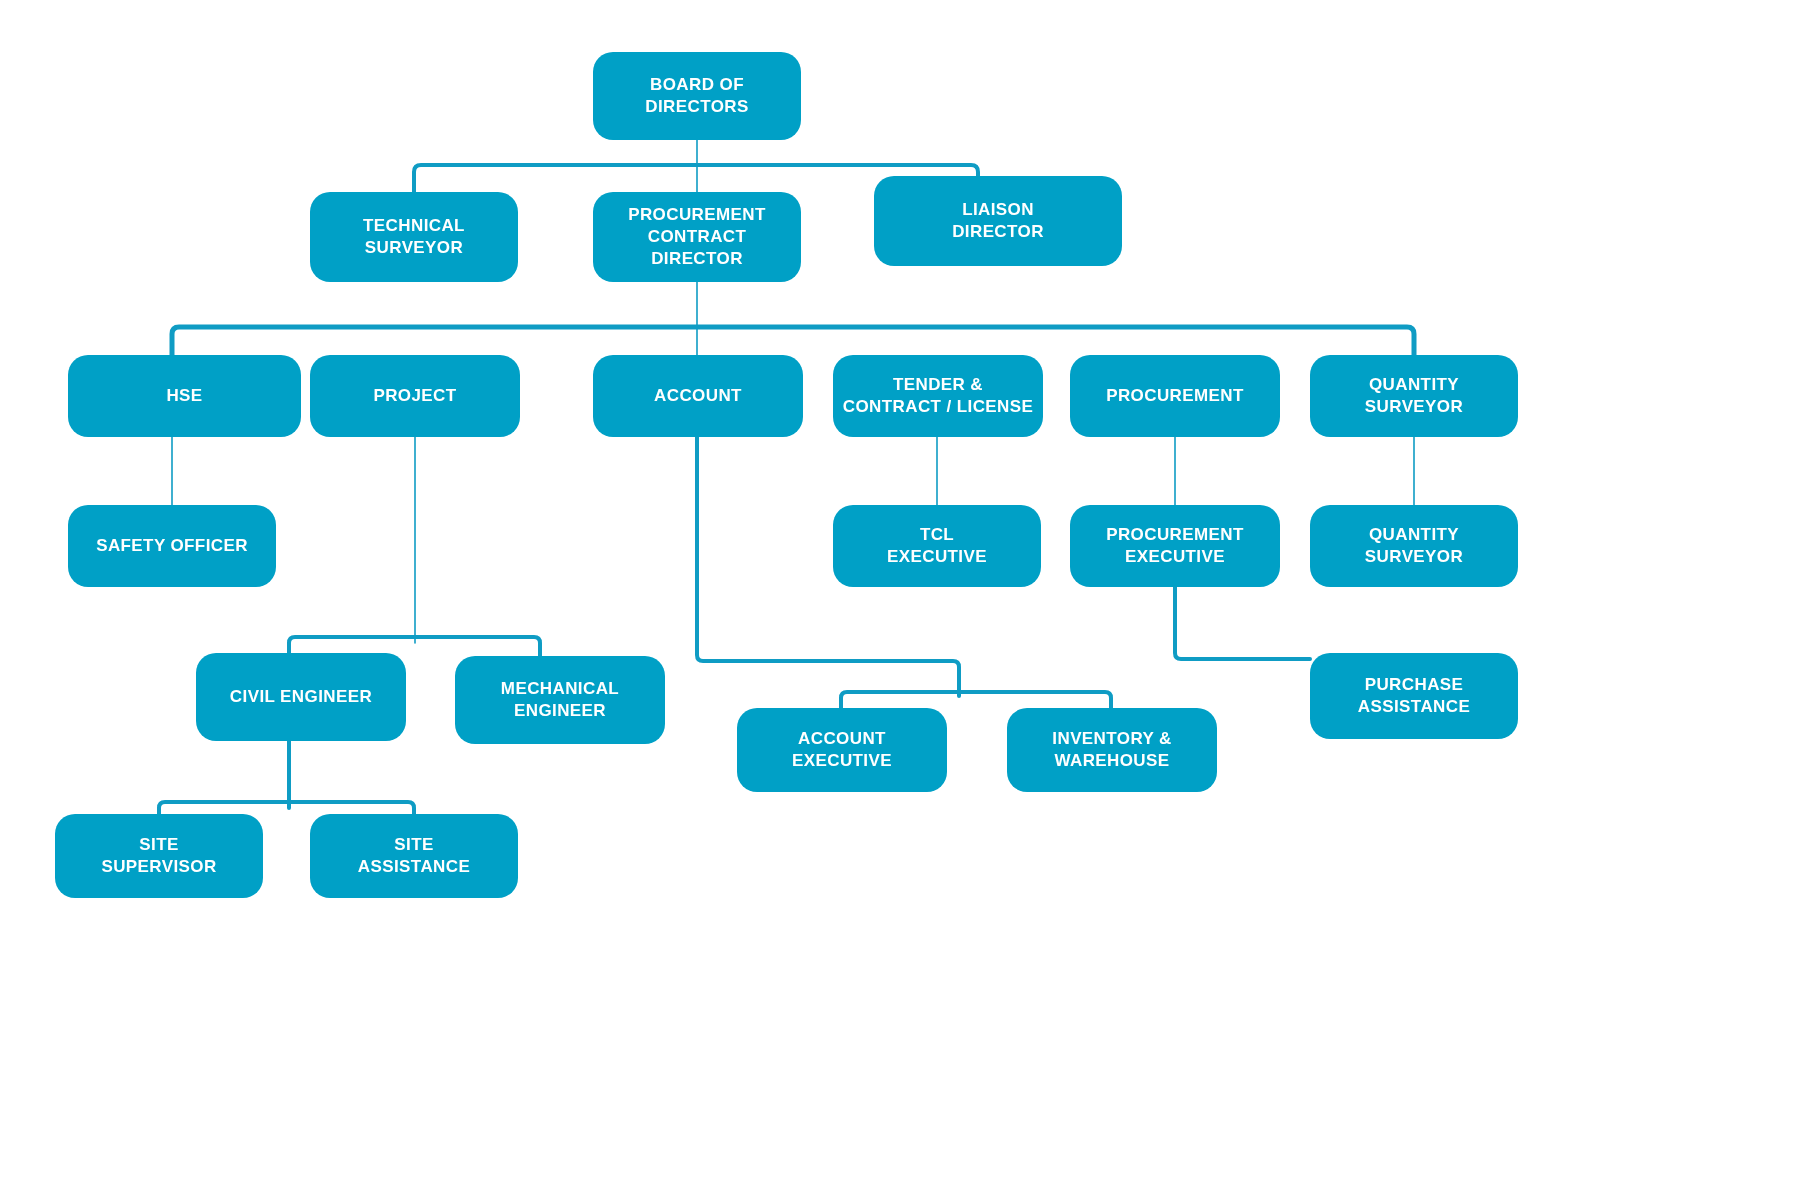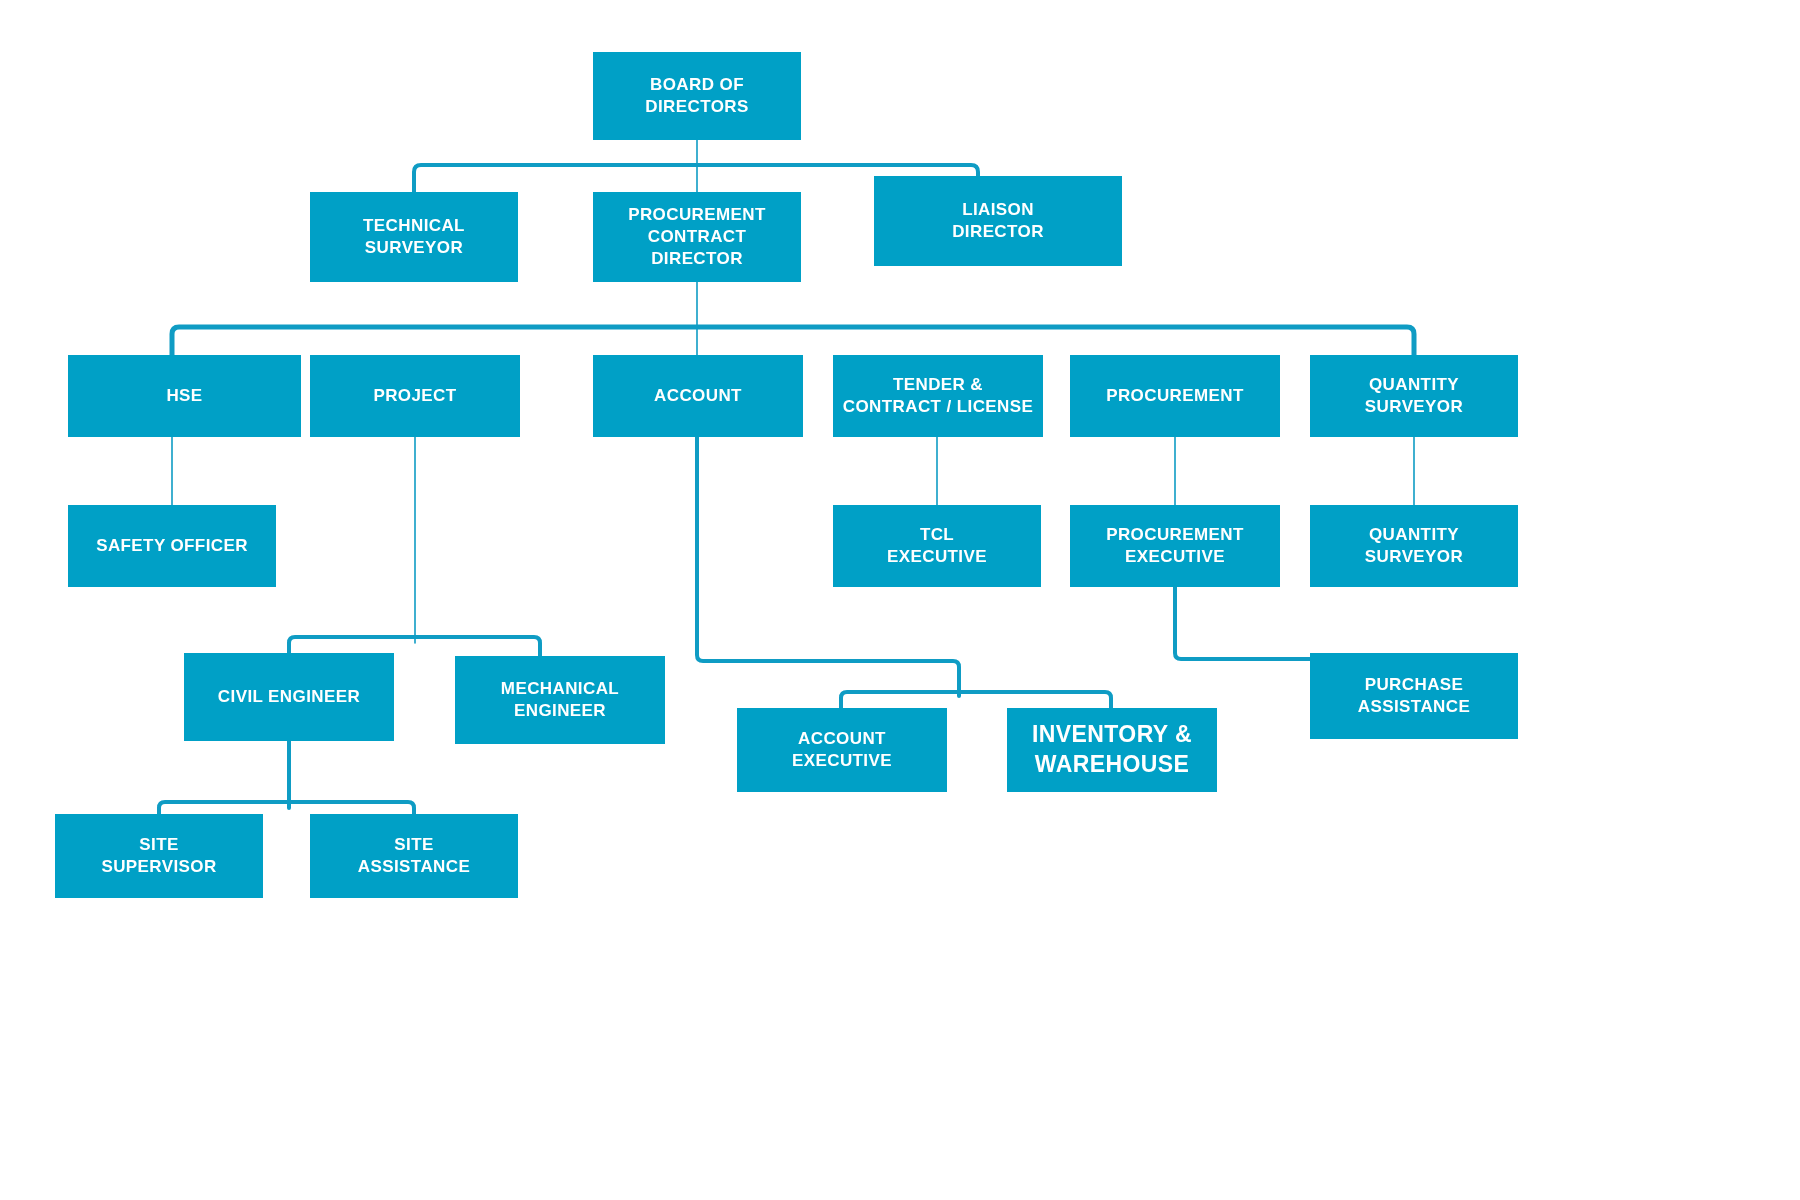--- a/index.html
+++ b/index.html
@@ -24,21 +24,21 @@
     left: 0;
     top: 0;
     width: 1800px;
     height: 1200px;
     pointer-events: none;
   }
   .node {
     position: absolute;
     box-sizing: border-box;
     background: #00a0c6;
-    border-radius: 0;
+    border-radius: 20px;
     color: #ffffff;
     display: flex;
     align-items: center;
     justify-content: center;
     text-align: center;
     font-weight: 600;
     letter-spacing: 0.4px;
     line-height: 1.30;
     padding: 4px 8px;
     z-index: 2;
@@ -139,37 +139,37 @@
   </div>
   <div class="node" style="left:1070px; top:505px; width:210px; height:82px; font-size:17px;">
     <span class="label">PROCUREMENT
 EXECUTIVE</span>
   </div>
   <div class="node" style="left:1310px; top:505px; width:208px; height:82px; font-size:17px;">
     <span class="label">QUANTITY
 SURVEYOR</span>
   </div>
 
-  <div class="node" style="left:184px; top:653px; width:210px; height:88px; font-size:17px;">
+  <div class="node" style="left:196px; top:653px; width:210px; height:88px; font-size:17px;">
     <span class="label">CIVIL ENGINEER</span>
   </div>
   <div class="node" style="left:455px; top:656px; width:210px; height:88px; font-size:17px;">
     <span class="label">MECHANICAL
 ENGINEER</span>
   </div>
   <div class="node" style="left:1310px; top:653px; width:208px; height:86px; font-size:17px;">
     <span class="label">PURCHASE
 ASSISTANCE</span>
   </div>
 
   <div class="node" style="left:737px; top:708px; width:210px; height:84px; font-size:17px;">
     <span class="label">ACCOUNT
 EXECUTIVE</span>
   </div>
-  <div class="node" style="left:1007px; top:708px; width:210px; height:84px; font-size:23px;">
+  <div class="node" style="left:1007px; top:708px; width:210px; height:84px; font-size:17px;">
     <span class="label">INVENTORY &amp;
 WAREHOUSE</span>
   </div>
 
   <div class="node" style="left:55px; top:814px; width:208px; height:84px; font-size:17px;">
     <span class="label">SITE
 SUPERVISOR</span>
   </div>
   <div class="node" style="left:310px; top:814px; width:208px; height:84px; font-size:17px;">
     <span class="label">SITE

